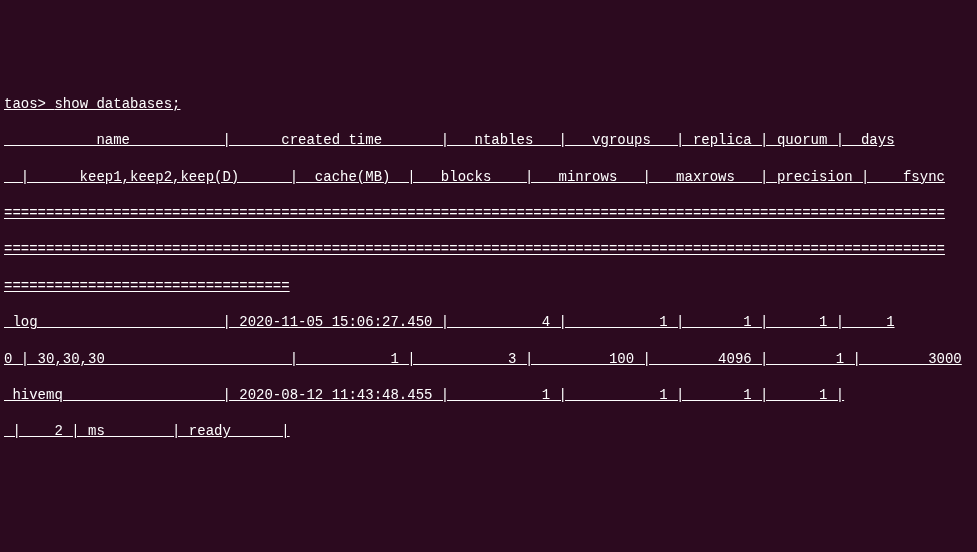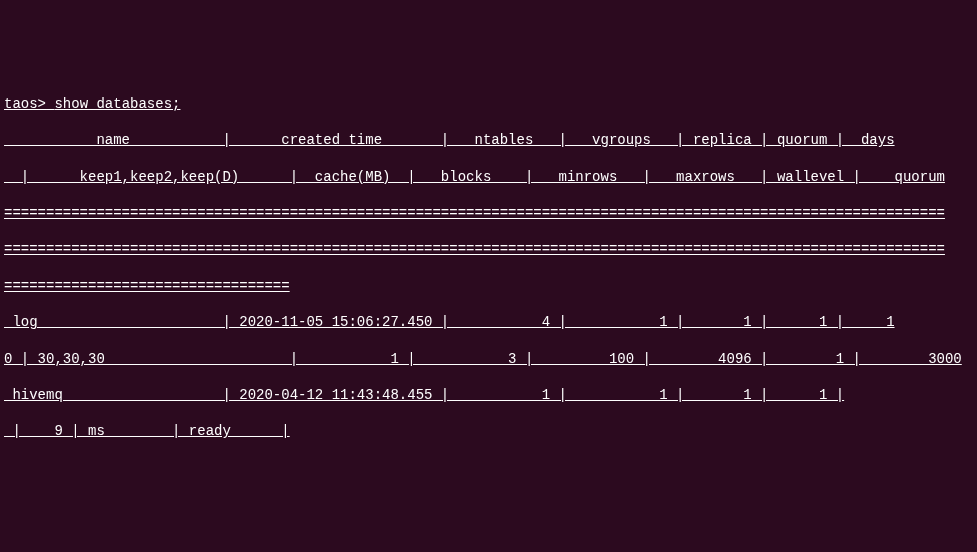--- a/index.html
+++ b/index.html
@@ -32,28 +32,28 @@
     }
   </style>
 </head>
 <body>
 
 
 
 <div class="terminal">
 <span class="line"><span>taos&gt;</span> <span>show databases;</span></span>
 <span class="line">           name           |      created_time       |   ntables   |   vgroups   | replica | quorum |  days</span>
-<span class="line">  |      keep1,keep2,keep(D)      |  cache(MB)  |   blocks    |   minrows   |   maxrows   | wallevel |    quorum</span>
+<span class="line">  |      keep1,keep2,keep(D)      |  cache(MB)  |   blocks    |   minrows   |   maxrows   | precision |    fsync</span>
 <span class="line separator">================================================================================================================</span>
 <span class="line separator">================================================================================================================</span>
 <span class="line separator">==================================</span>
 <span class="line"> log                      | 2020-11-05 15:06:27.450 |           4 |           1 |       1 |      1 |     1</span>
 <span class="line">0 | 30,30,30                      |           1 |           3 |         100 |        4096 |        1 |        3000</span>
-<span class="line"> hivemq                   | 2020-04-12 11:43:48.455 |           1 |           1 |       1 |      1 |</span>
-<span class="line"> |    9 | ms        | ready      |</span>
+<span class="line"> hivemq                   | 2020-08-12 11:43:48.455 |           1 |           1 |       1 |      1 |</span>
+<span class="line"> |    2 | ms        | ready      |</span>
 
 
 
 
 
 
 
 
 
 

